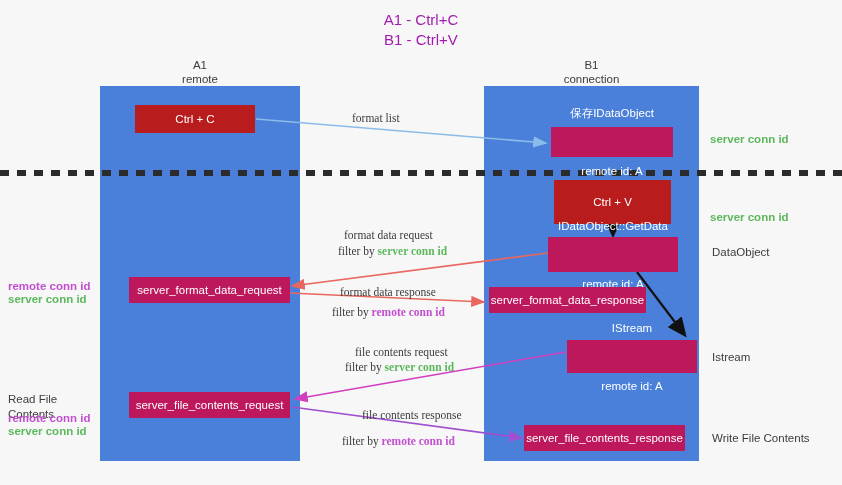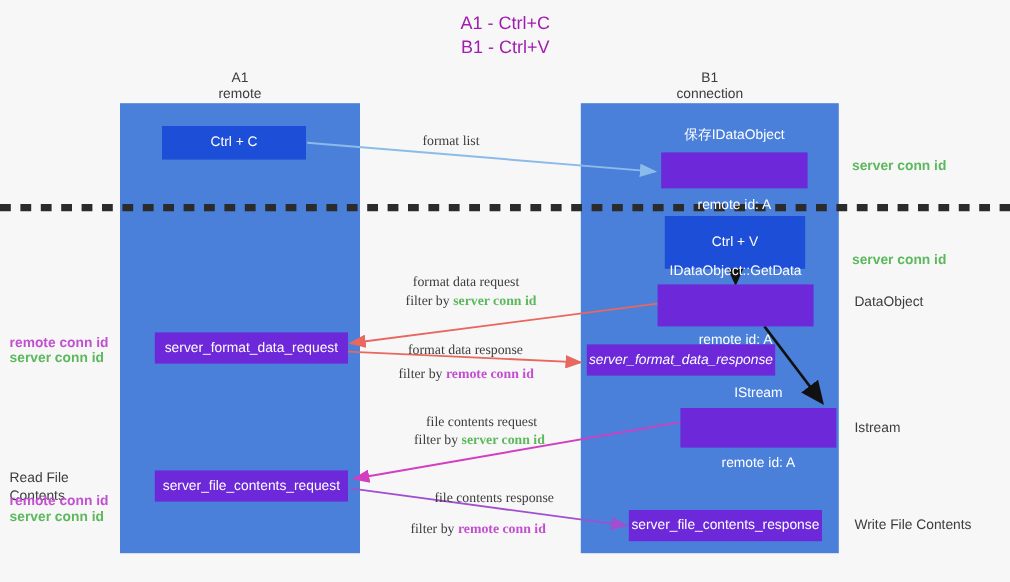--- a/index.html
+++ b/index.html
@@ -29,22 +29,22 @@
   .lane{position:absolute;background:#4a80da;}
   #lane-a1{left:100px;top:86px;width:200px;height:375px;}
   #lane-b1{left:484px;top:86px;width:215px;height:375px;}
 
   
   .box{
     position:absolute;box-sizing:border-box;
     display:flex;flex-direction:column;align-items:center;justify-content:center;
     color:#ffffff;font-size:11.5px;line-height:14px;text-align:center;
   }
-  .box.green{background:#1d4ed8;}
-  .box.orange{background:#6d28d9;gap:44px;}
+  .box.green{background:#b91c1c;}
+  .box.orange{background:#be185d;gap:44px;}
   .box .l2{font-size:11.5px;line-height:14px;}
 
   
   .note{position:absolute;font-size:11.5px;line-height:15px;}
   .note.plain{color:#3c3c3c;}
   .note.green{color:#5cb85c;font-weight:bold;}
   .note.purple{color:#c24fd0;font-weight:bold;}
 
   
   .edge-label{position:absolute;font-size:11.5px;line-height:15px;color:#3c3c3c;text-align:left;white-space:nowrap;font-family:Liberation Serif, serif;}
@@ -131,21 +131,21 @@
 
   <div class="box green" style="left:554px;top:180px;width:117px;height:44px;">
     <div>Ctrl + V</div>
   </div>
 
   <div class="box orange" style="left:548px;top:237px;width:130px;height:35px;">
     <div>IDataObject::GetData</div>
     <div class="l2">remote id: A</div>
   </div>
 
-  <div class="box orange" style="left:489px;top:287px;width:157px;height:26px;font-style:italic;">
+  <div class="box orange" style="left:489px;top:287px;width:157px;height:26px;">
     <div>server_format_data_response</div>
   </div>
 
   <div class="box orange" style="left:567px;top:340px;width:130px;height:33px;">
     <div>IStream</div>
     <div class="l2">remote id: A</div>
   </div>
 
   <div class="box orange" style="left:524px;top:425px;width:161px;height:26px;">
     <div>server_file_contents_response</div>

